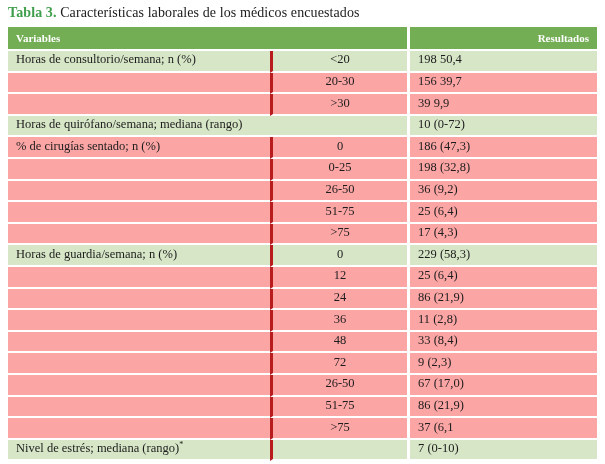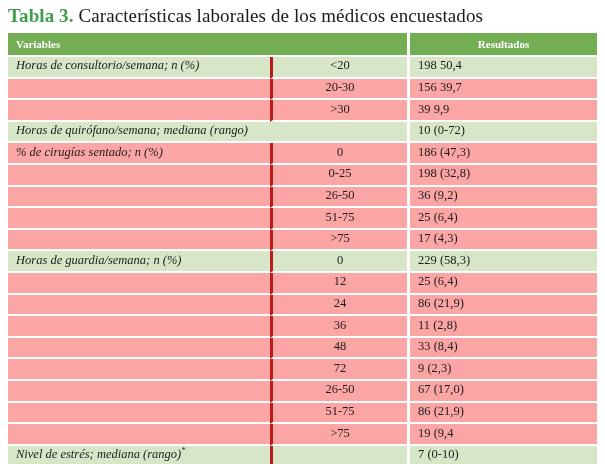--- a/index.html
+++ b/index.html
@@ -11,21 +11,21 @@
   .page {
     position: relative;
     width: 605px;
     height: 464px;
     background: #ffffff;
     box-sizing: border-box;
     padding: 3px 8px 0 8px;
     overflow: hidden;
   }
   .title {
-    font-size: 19px;
+    font-size: 14px;
     color: #1a1a1a;
     padding: 2px 0 6px 0;
     letter-spacing: 0.1px;
   }
   .title .tab-label {
     color: #3f9e4b;
     font-weight: bold;
   }
   table.data-table {
     border-collapse: separate;
@@ -42,32 +42,32 @@
     background: #73ad54;
     color: #ffffff;
     font-weight: bold;
     font-size: 11px;
     text-align: left;
     padding: 3px 8px 4px 8px;
     border-bottom: 2px solid #ffffff;
     height: 15px;
   }
   th.results-header {
-    text-align: center;
+    text-align: right;
     border-left: 3px solid #ffffff;
     margin-left: 20px;
   }
   td {
     padding: 2px 8px 3px 8px;
     border-bottom: 2px solid #ffffff;
     height: 14.6px;
     vertical-align: middle;
     line-height: 1.1;
   }
-  td.c1 { text-align: left; font-style: italic; }
+  td.c1 { text-align: left; }
   td.c2 { text-align: center; border-left: 3px solid #b91c1c; }
   td.c3 { border-left: 3px solid #ffffff; }
   tr.green td { background: #d7e6c7; }
   tr.pale  td { background: #fca5a5; }
   sup {
     font-size: 8px;
     line-height: 0;
   }
 </style>
 </head>
@@ -171,21 +171,21 @@
           <td class="c3">67 (17,0)</td>
         </tr>
         <tr class="pale">
           <td class="c1"></td>
           <td class="c2">51-75</td>
           <td class="c3">86 (21,9)</td>
         </tr>
         <tr class="pale">
           <td class="c1"></td>
           <td class="c2">&gt;75</td>
-          <td class="c3">19 (9,4</td>
+          <td class="c3">37 (6,1</td>
         </tr>
         <tr class="green">
           <td class="c1">Nivel de estrés; mediana (rango)<sup>*</sup></td>
           <td class="c2"></td>
           <td class="c3">7 (0-10)</td>
         </tr>
       </tbody>
   </table>
 
 </div>

